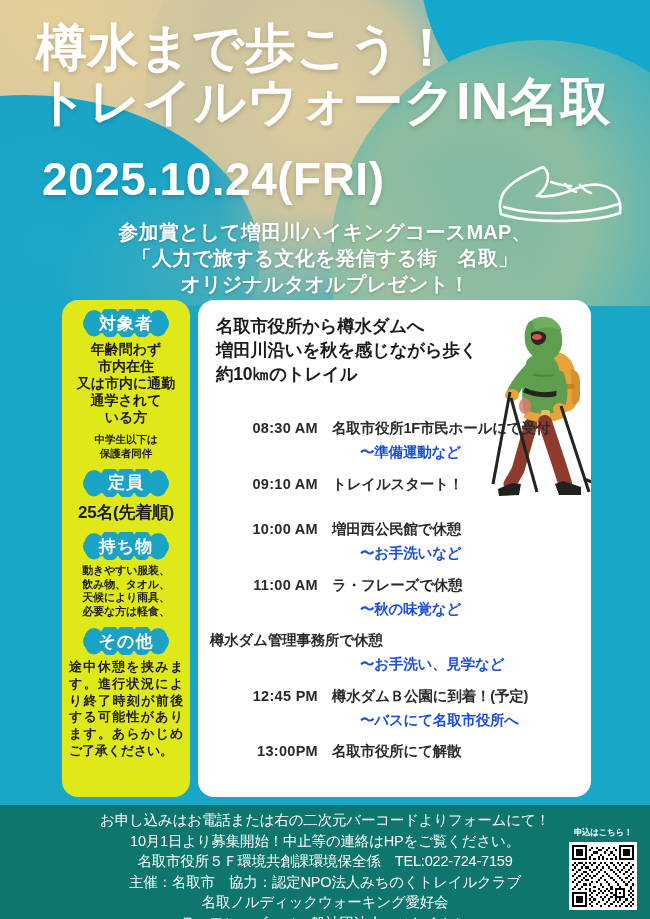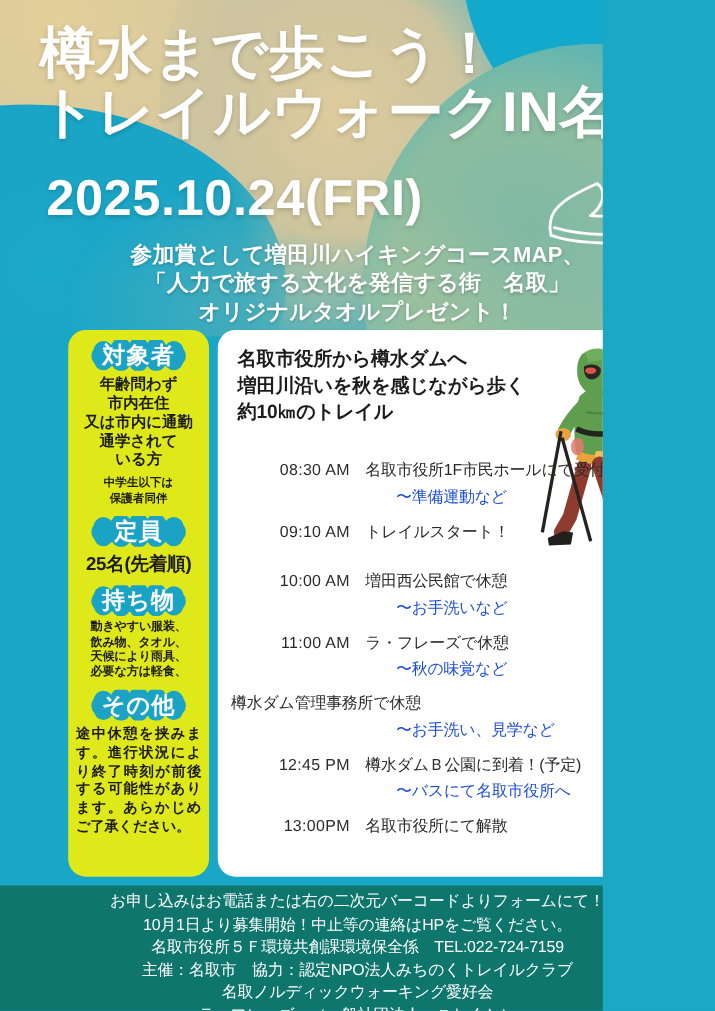--- a/index.html
+++ b/index.html
@@ -3,21 +3,21 @@
 <meta charset="utf-8">
 <title>樽水まで歩こう！トレイルウォークIN名取</title>
 <style>
   html,body{margin:0;padding:0;}
   body{
     width:650px;height:919px;overflow:hidden;
     font-family:"Liberation Sans","DejaVu Sans",sans-serif;
     background:#1aa8c4;
   }
   #poster{
-    position:relative;width:548px;height:919px;overflow:hidden;
+    position:relative;width:650px;height:919px;overflow:hidden;
     background:#18a7c6;
   }
 
   
   .hero{
     position:absolute;left:0;top:0;width:650px;height:306px;overflow:hidden;
     background:linear-gradient(160deg,#3fb8cf 0%,#17a6c9 45%,#11a3c9 100%);
   }
   .blob{position:absolute;border-radius:50%;}
   .blob-tan{
@@ -76,21 +76,21 @@
     position:absolute;left:62px;top:300px;width:128px;height:497px;
     background:#dfe819;border-radius:16px;
     display:flex;flex-direction:column;align-items:center;
   }
   .badge{
     position:relative;width:98px;height:28px;margin:9px 0 4px;
     display:flex;align-items:center;justify-content:center;
   }
   .badge .cloud{position:absolute;left:0;top:0;width:98px;height:28px;}
   .badge .btxt{
-    position:relative;z-index:2;color:#fff;font-weight:bold;font-size:21px;
+    position:relative;z-index:2;color:#fff;font-weight:bold;font-size:17px;
     letter-spacing:1px;
   }
   .side-body{
     color:#1c1c1c;font-size:14px;line-height:1.22;text-align:center;
     font-weight:700;padding:0 4px;
   }
   .side-body.sm{font-size:10.5px;line-height:1.25;margin-top:7px;font-weight:600;}
   .side-body.cap{font-size:17px;margin-top:2px;font-weight:600;letter-spacing:-.3px;}
   .side-body.bring{
     font-size:11px;line-height:1.23;text-align:justify;text-align-last:justify;
@@ -106,21 +106,21 @@
   .main{
     position:absolute;left:198px;top:300px;width:393px;height:497px;
     background:#fff;border-radius:16px;overflow:hidden;
   }
   .lead{
     position:absolute;left:18px;top:14px;width:330px;
     font-size:17.5px;font-weight:bold;color:#1c1c1c;line-height:1.38;
     letter-spacing:-.3px;
   }
   .lead span{display:block;}
-  .sched{position:absolute;left:12px;top:118px;width:372px;}
+  .sched{position:absolute;left:12px;top:118px;width:372px;font-weight:bold;}
   .srow{display:flex;align-items:flex-start;margin-bottom:2px;}
   .stime{
     width:108px;text-align:right;padding-right:14px;flex:0 0 108px;
     font-size:14.5px;color:#2a2a2a;line-height:1.5;letter-spacing:.3px;
   }
   .sdesc{font-size:14.5px;color:#2a2a2a;line-height:1.5;letter-spacing:-.2px;}
   .ssub{
     margin-left:108px;padding-left:42px;font-size:14.5px;color:#1d4ed8;
     line-height:1.5;letter-spacing:-.2px;margin-bottom:10px;
   }

